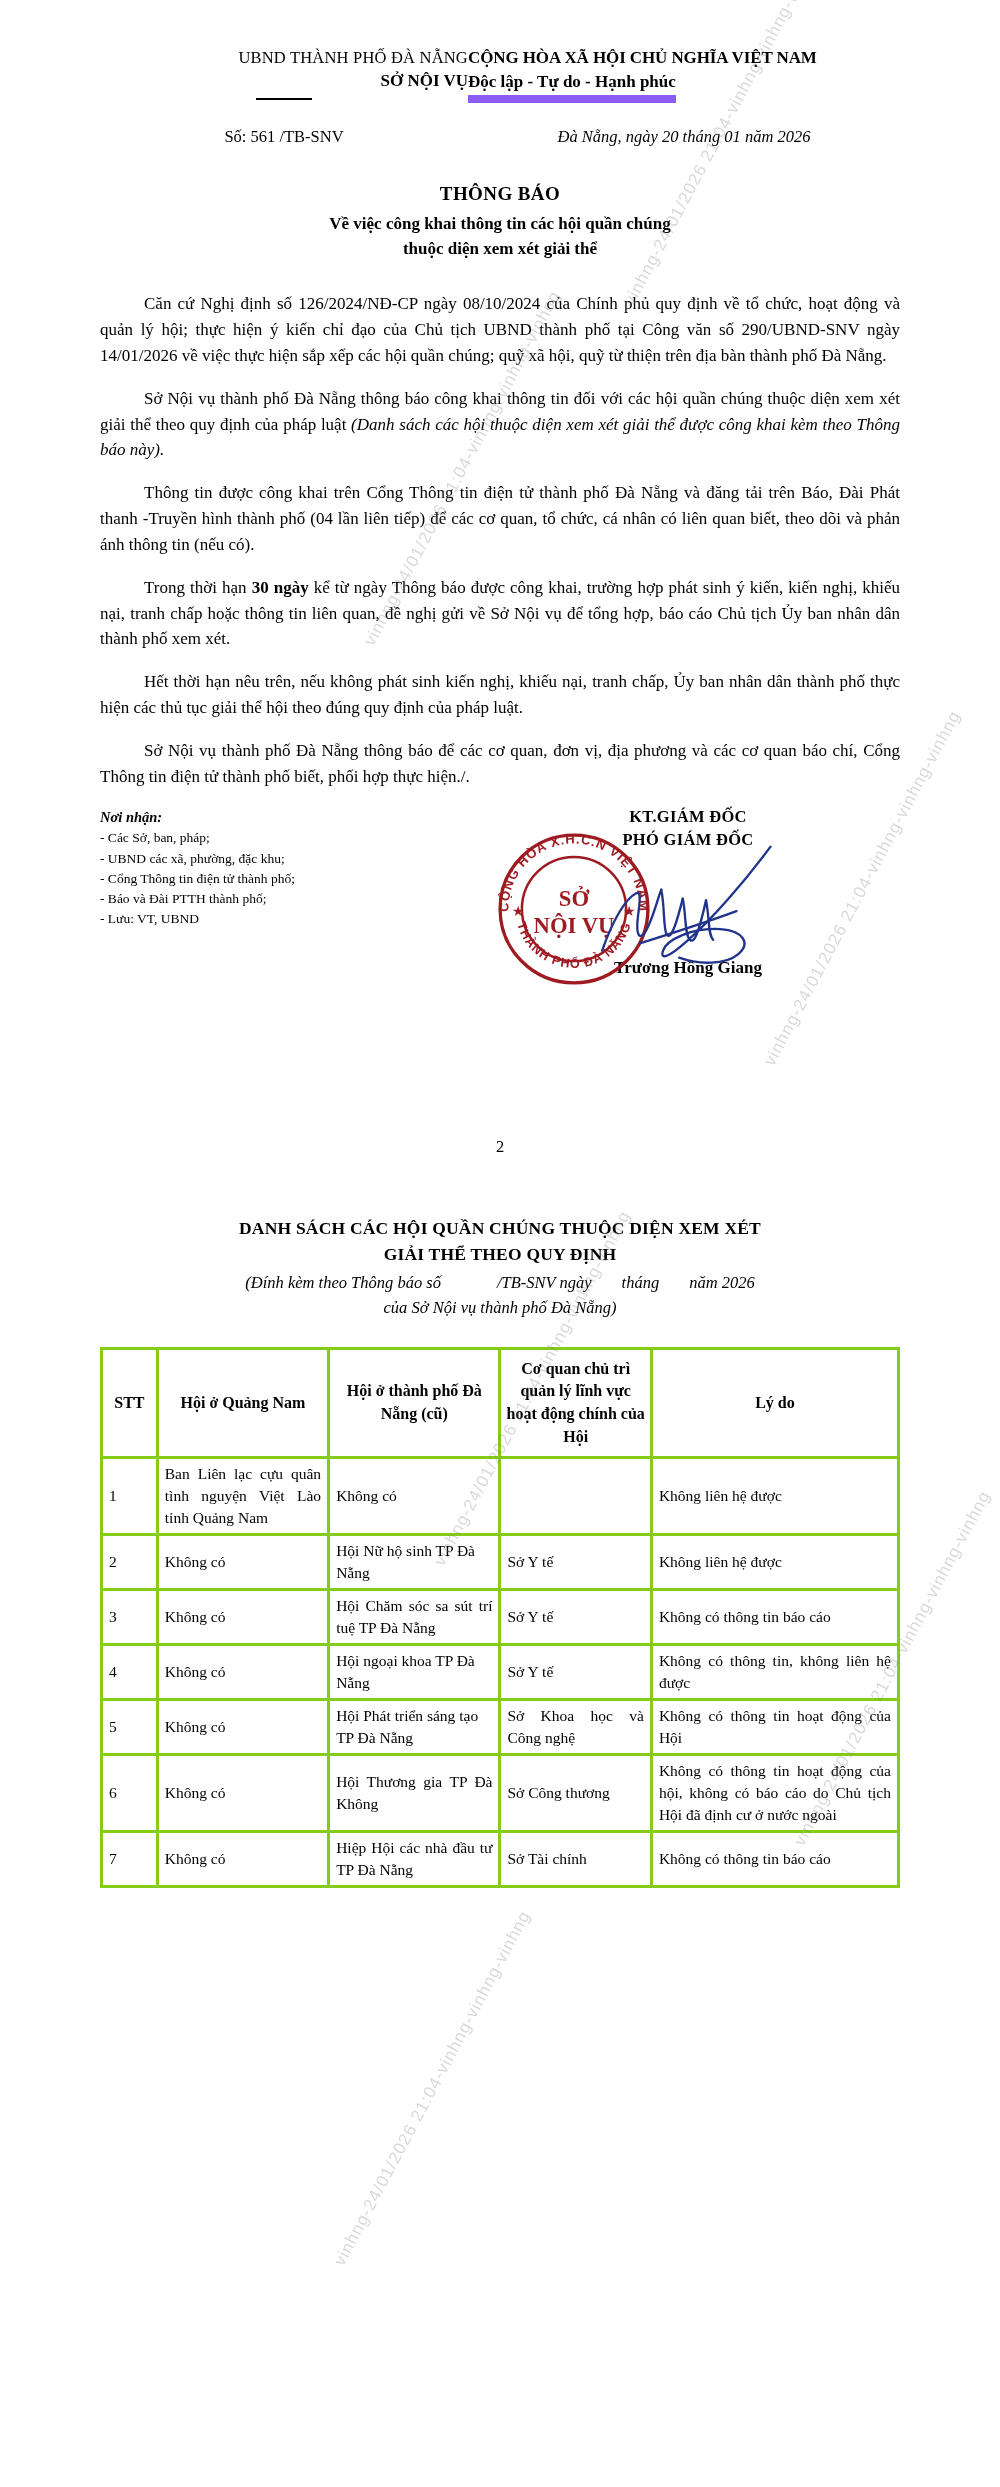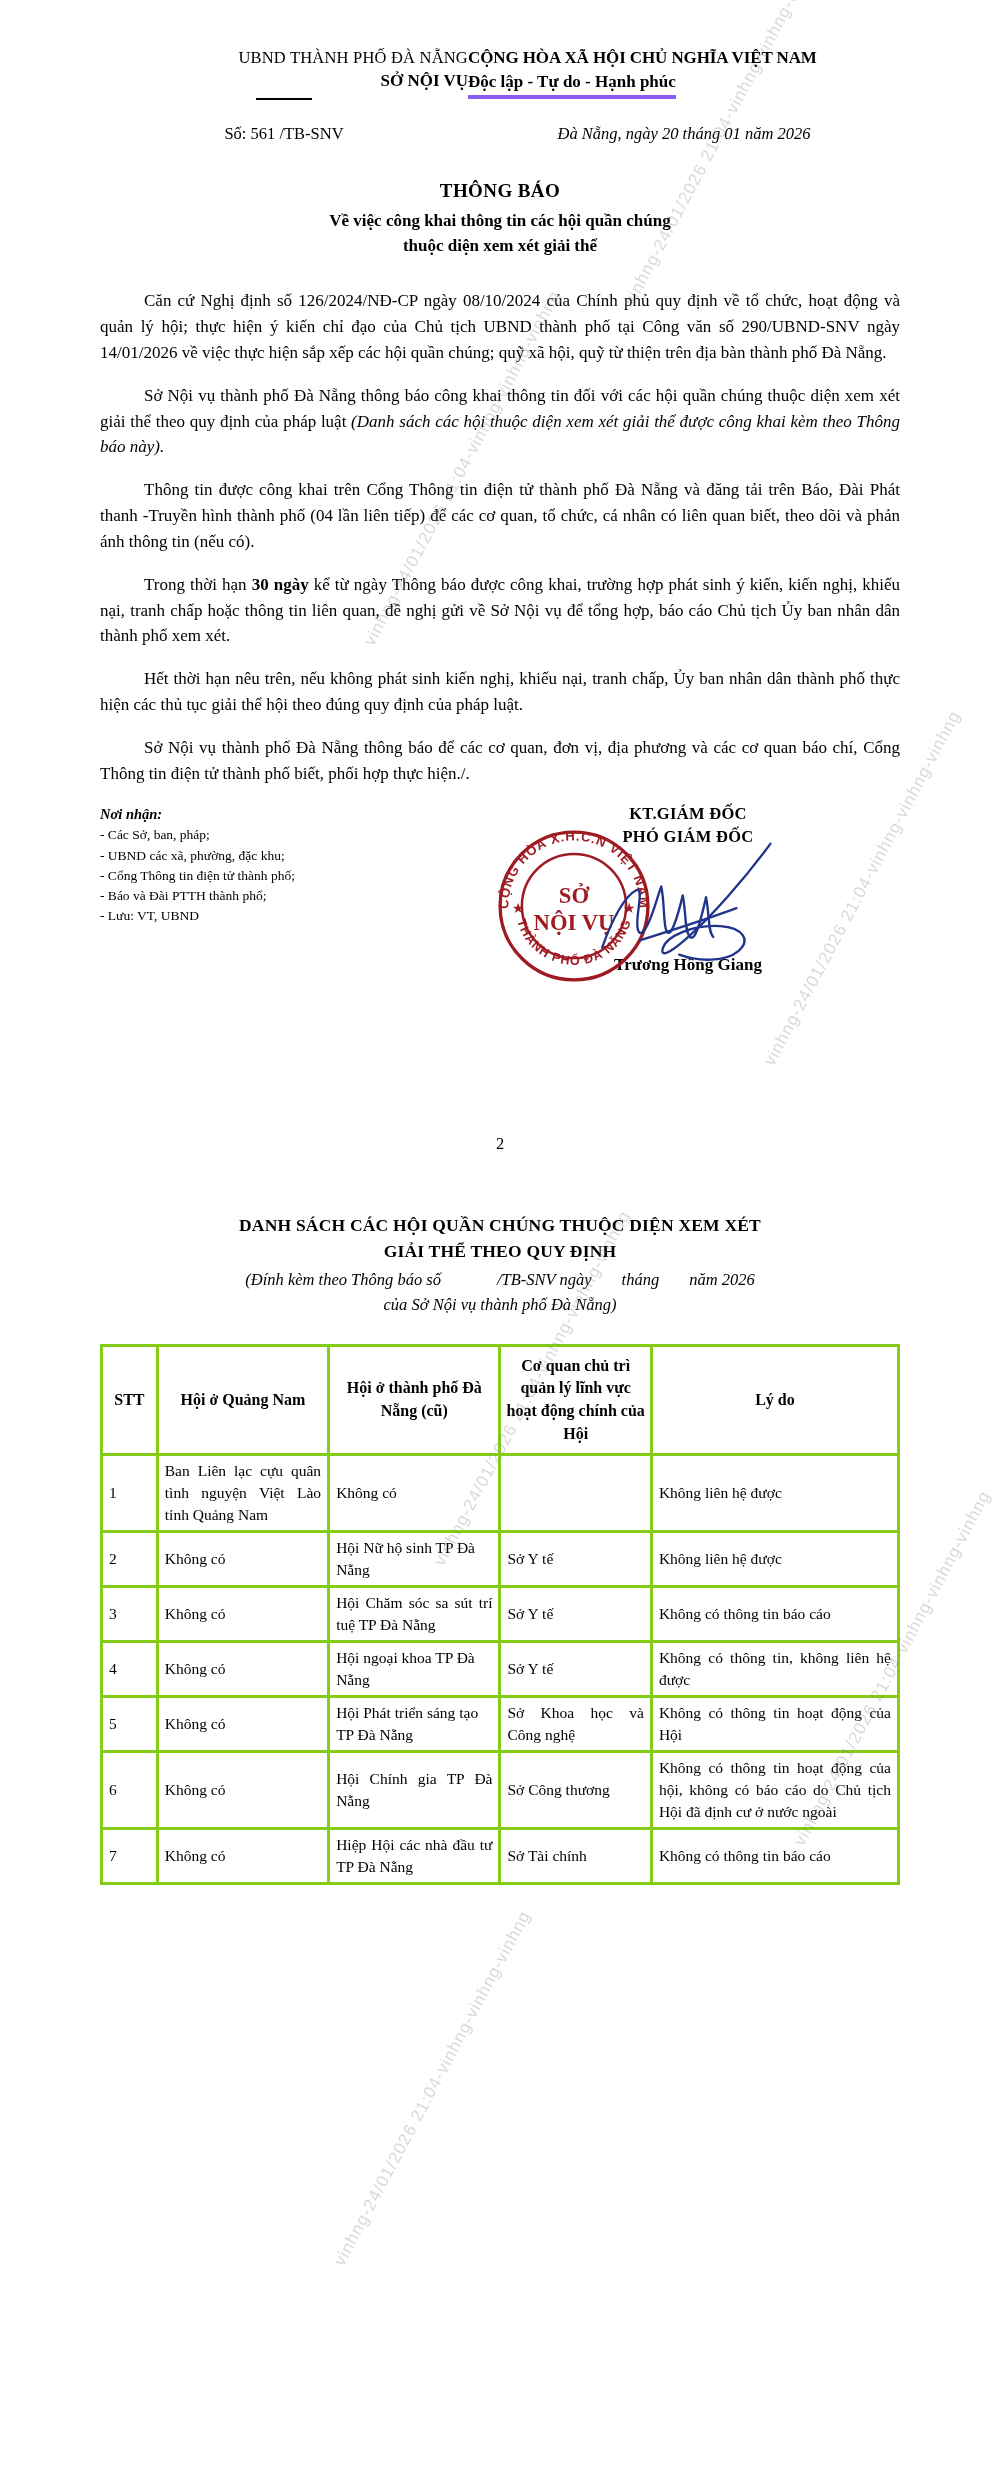--- a/index.html
+++ b/index.html
@@ -80,21 +80,21 @@
     font-size: 17px;
     letter-spacing: -0.1px;
     white-space: nowrap;
   }
   .nation-line2 {
     font-weight: bold;
     font-size: 17px;
     margin-top: 4px;
     display: inline-block;
     padding-bottom: 3px;
-    border-bottom: 4px solid #8b5cf6;
+    border-bottom: 8px solid #8b5cf6;
   }
   .meta-row {
     display: flex;
     align-items: baseline;
     margin-top: 24px;
   }
   .doc-number {
     width: 46%;
     text-align: center;
     font-size: 16.5px;
@@ -425,21 +425,21 @@
           <tr>
             <td class="c-stt">5</td>
             <td>Không có</td>
             <td>Hội Phát triển sáng tạo TP Đà Nẵng</td>
             <td class="c-just">Sở Khoa học và Công nghệ</td>
             <td class="c-just">Không có thông tin hoạt động của Hội</td>
           </tr>
           <tr>
             <td class="c-stt">6</td>
             <td>Không có</td>
-            <td class="c-just">Hội Chính gia TP Đà Nẵng</td>
+            <td class="c-just">Hội Thương gia TP Đà Không</td>
             <td class="c-just">Sở Công thương</td>
             <td class="c-just">Không có thông tin hoạt động của hội, không có báo cáo do Chủ tịch Hội đã định cư ở nước ngoài</td>
           </tr>
           <tr>
             <td class="c-stt">7</td>
             <td>Không có</td>
             <td class="c-just">Hiệp Hội các nhà đầu tư TP Đà Nẵng</td>
             <td>Sở Tài chính</td>
             <td class="c-just">Không có thông tin báo cáo</td>
           </tr>

